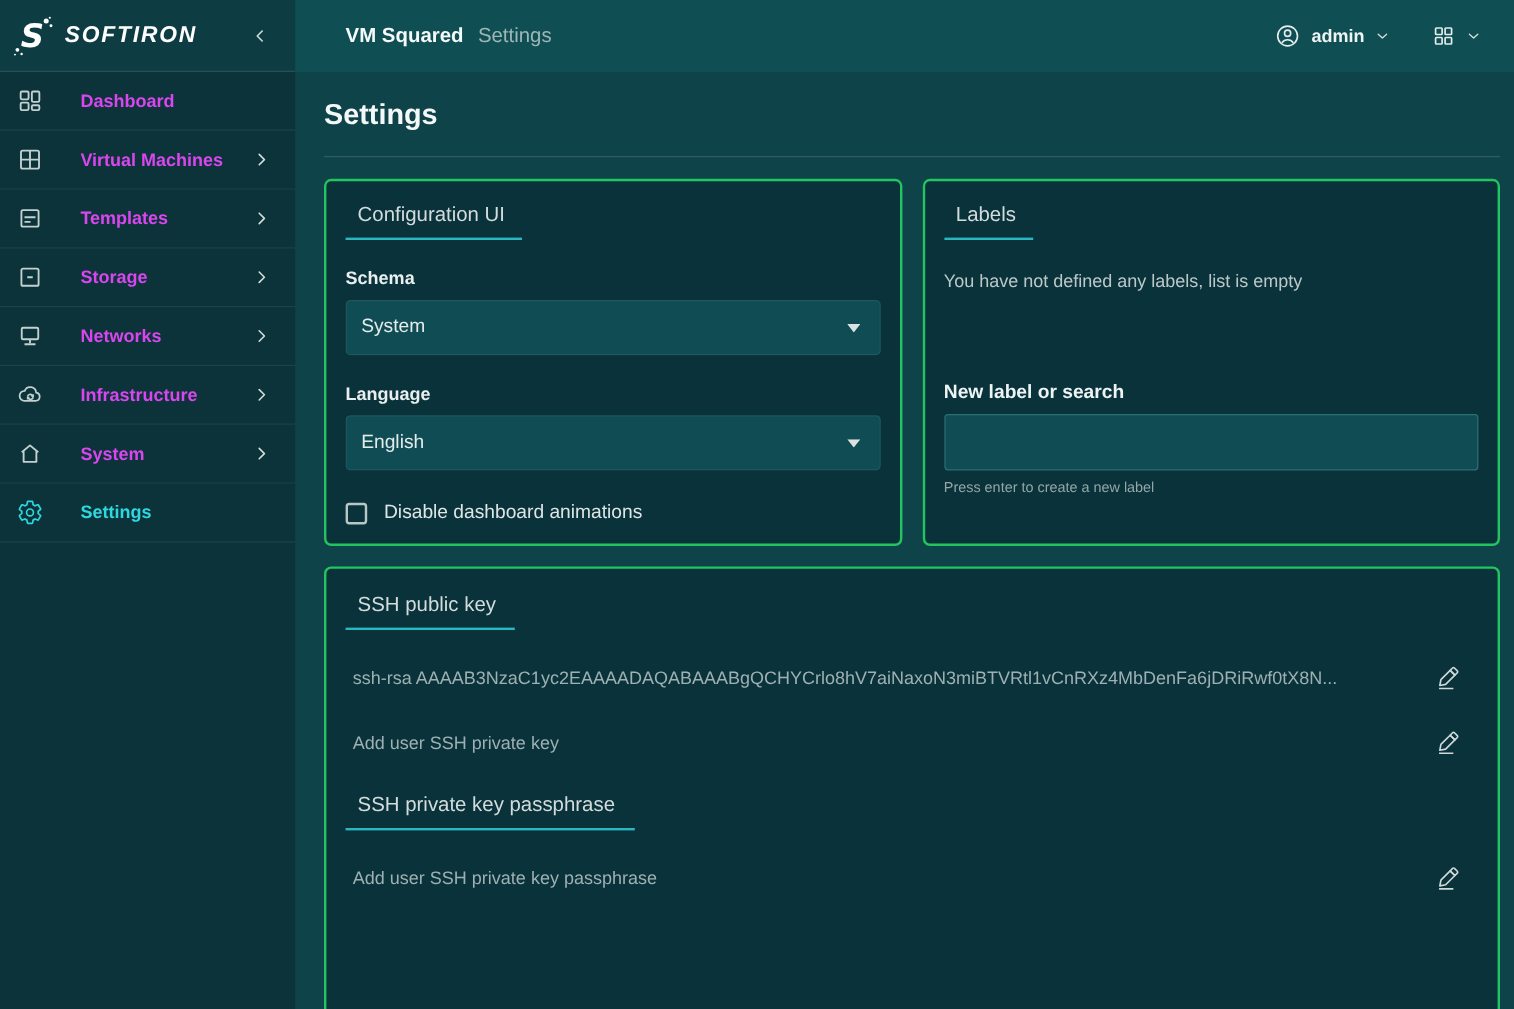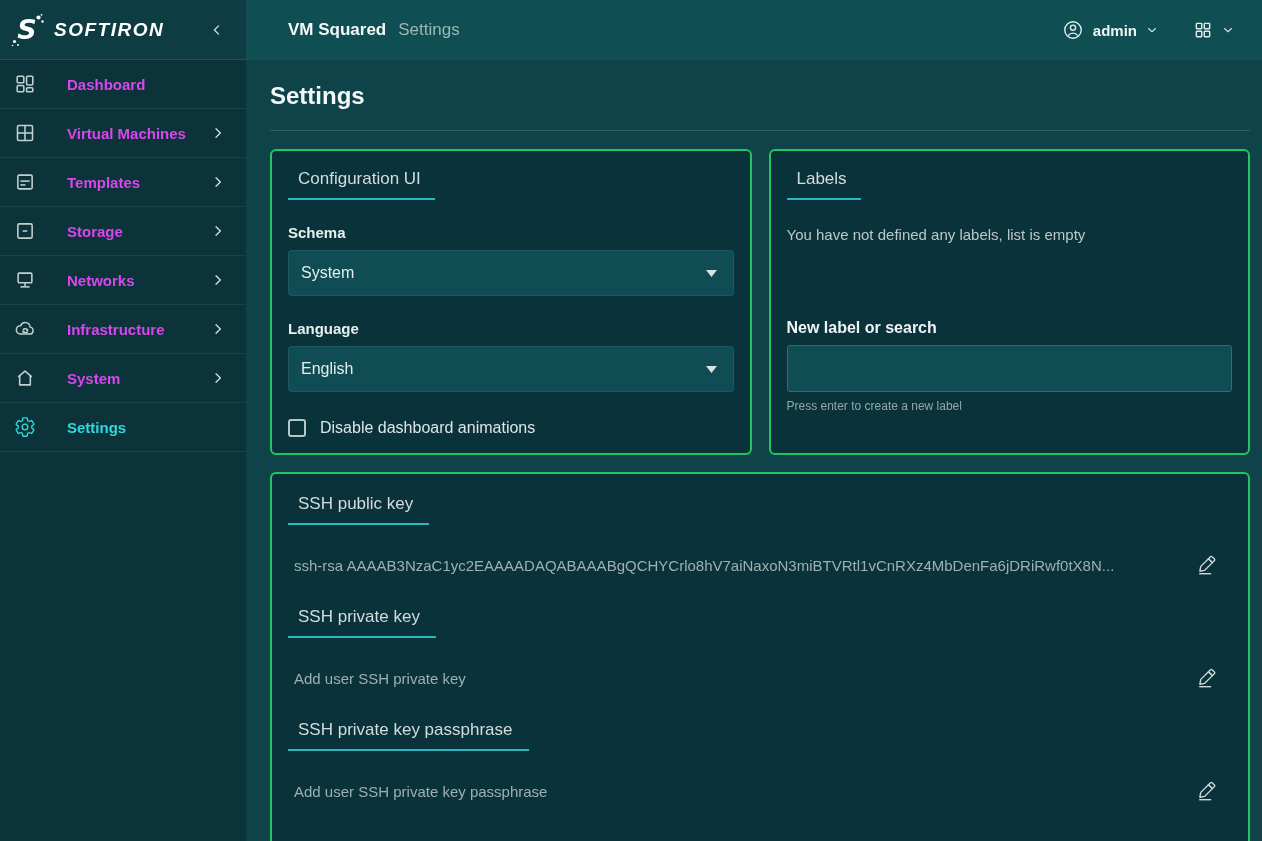--- a/index.html
+++ b/index.html
@@ -345,21 +345,20 @@
           <span class="ssh-value">ssh-rsa AAAAB3NzaC1yc2EAAAADAQABAAABgQCHYCrlo8hV7aiNaxoN3miBTVRtl1vCnRXz4MbDenFa6jDRiRwf0tX8N...</span>
           <span class="edit-btn">
             <svg viewBox="0 0 24 24" width="22" height="24" fill="none" stroke="currentColor" stroke-width="1.5" stroke-linejoin="round">
               <path d="M13.6 5.1l2.2-2.2a1.2 1.2 0 0 1 1.7 0l2.6 2.6a1.2 1.2 0 0 1 0 1.7l-2.2 2.2z"></path>
               <path d="M13.6 5.1 5.2 13.5l-1 5.3 5.3-1 8.4-8.4z"></path>
               <line x1="3.5" y1="21.5" x2="16.5" y2="21.5"></line>
             </svg>
           </span>
         </div>
 
-        <span class="ssh-section-title">SSH private key</span>
         <div class="ssh-row">
           <span class="ssh-value">Add user SSH private key</span>
           <span class="edit-btn">
             <svg viewBox="0 0 24 24" width="22" height="24" fill="none" stroke="currentColor" stroke-width="1.5" stroke-linejoin="round">
               <path d="M13.6 5.1l2.2-2.2a1.2 1.2 0 0 1 1.7 0l2.6 2.6a1.2 1.2 0 0 1 0 1.7l-2.2 2.2z"></path>
               <path d="M13.6 5.1 5.2 13.5l-1 5.3 5.3-1 8.4-8.4z"></path>
               <line x1="3.5" y1="21.5" x2="16.5" y2="21.5"></line>
             </svg>
           </span>
         </div>

